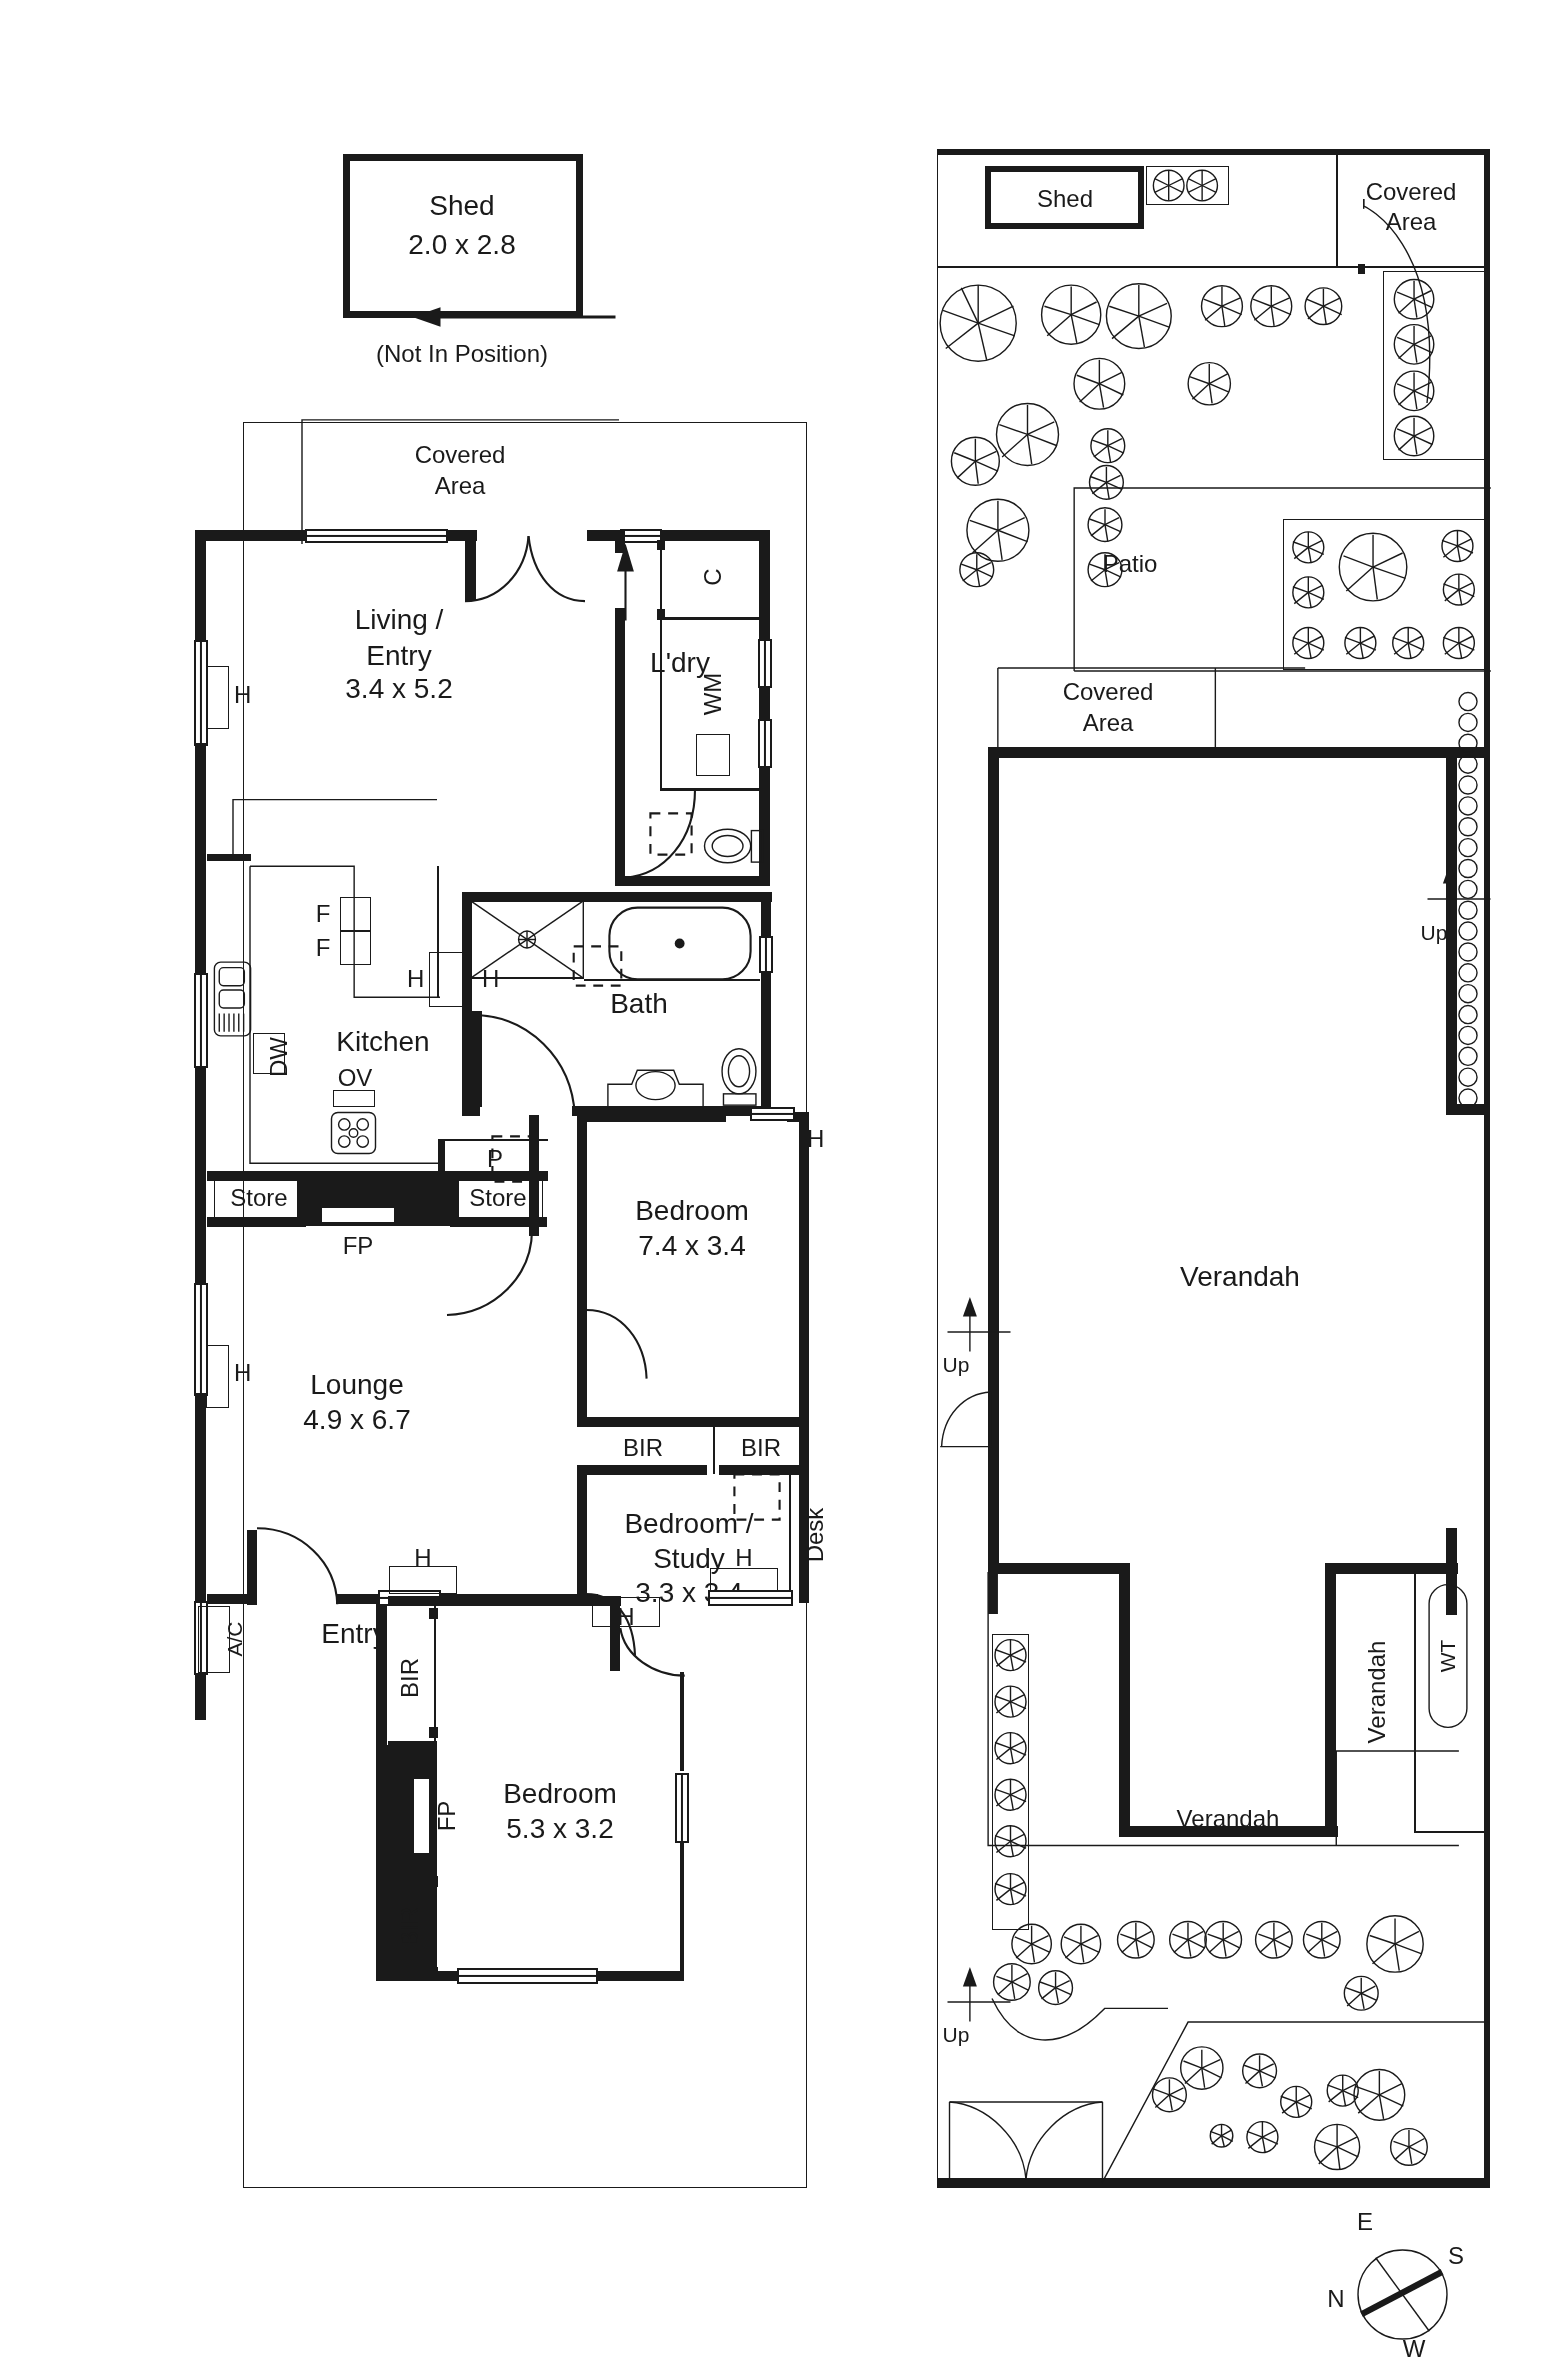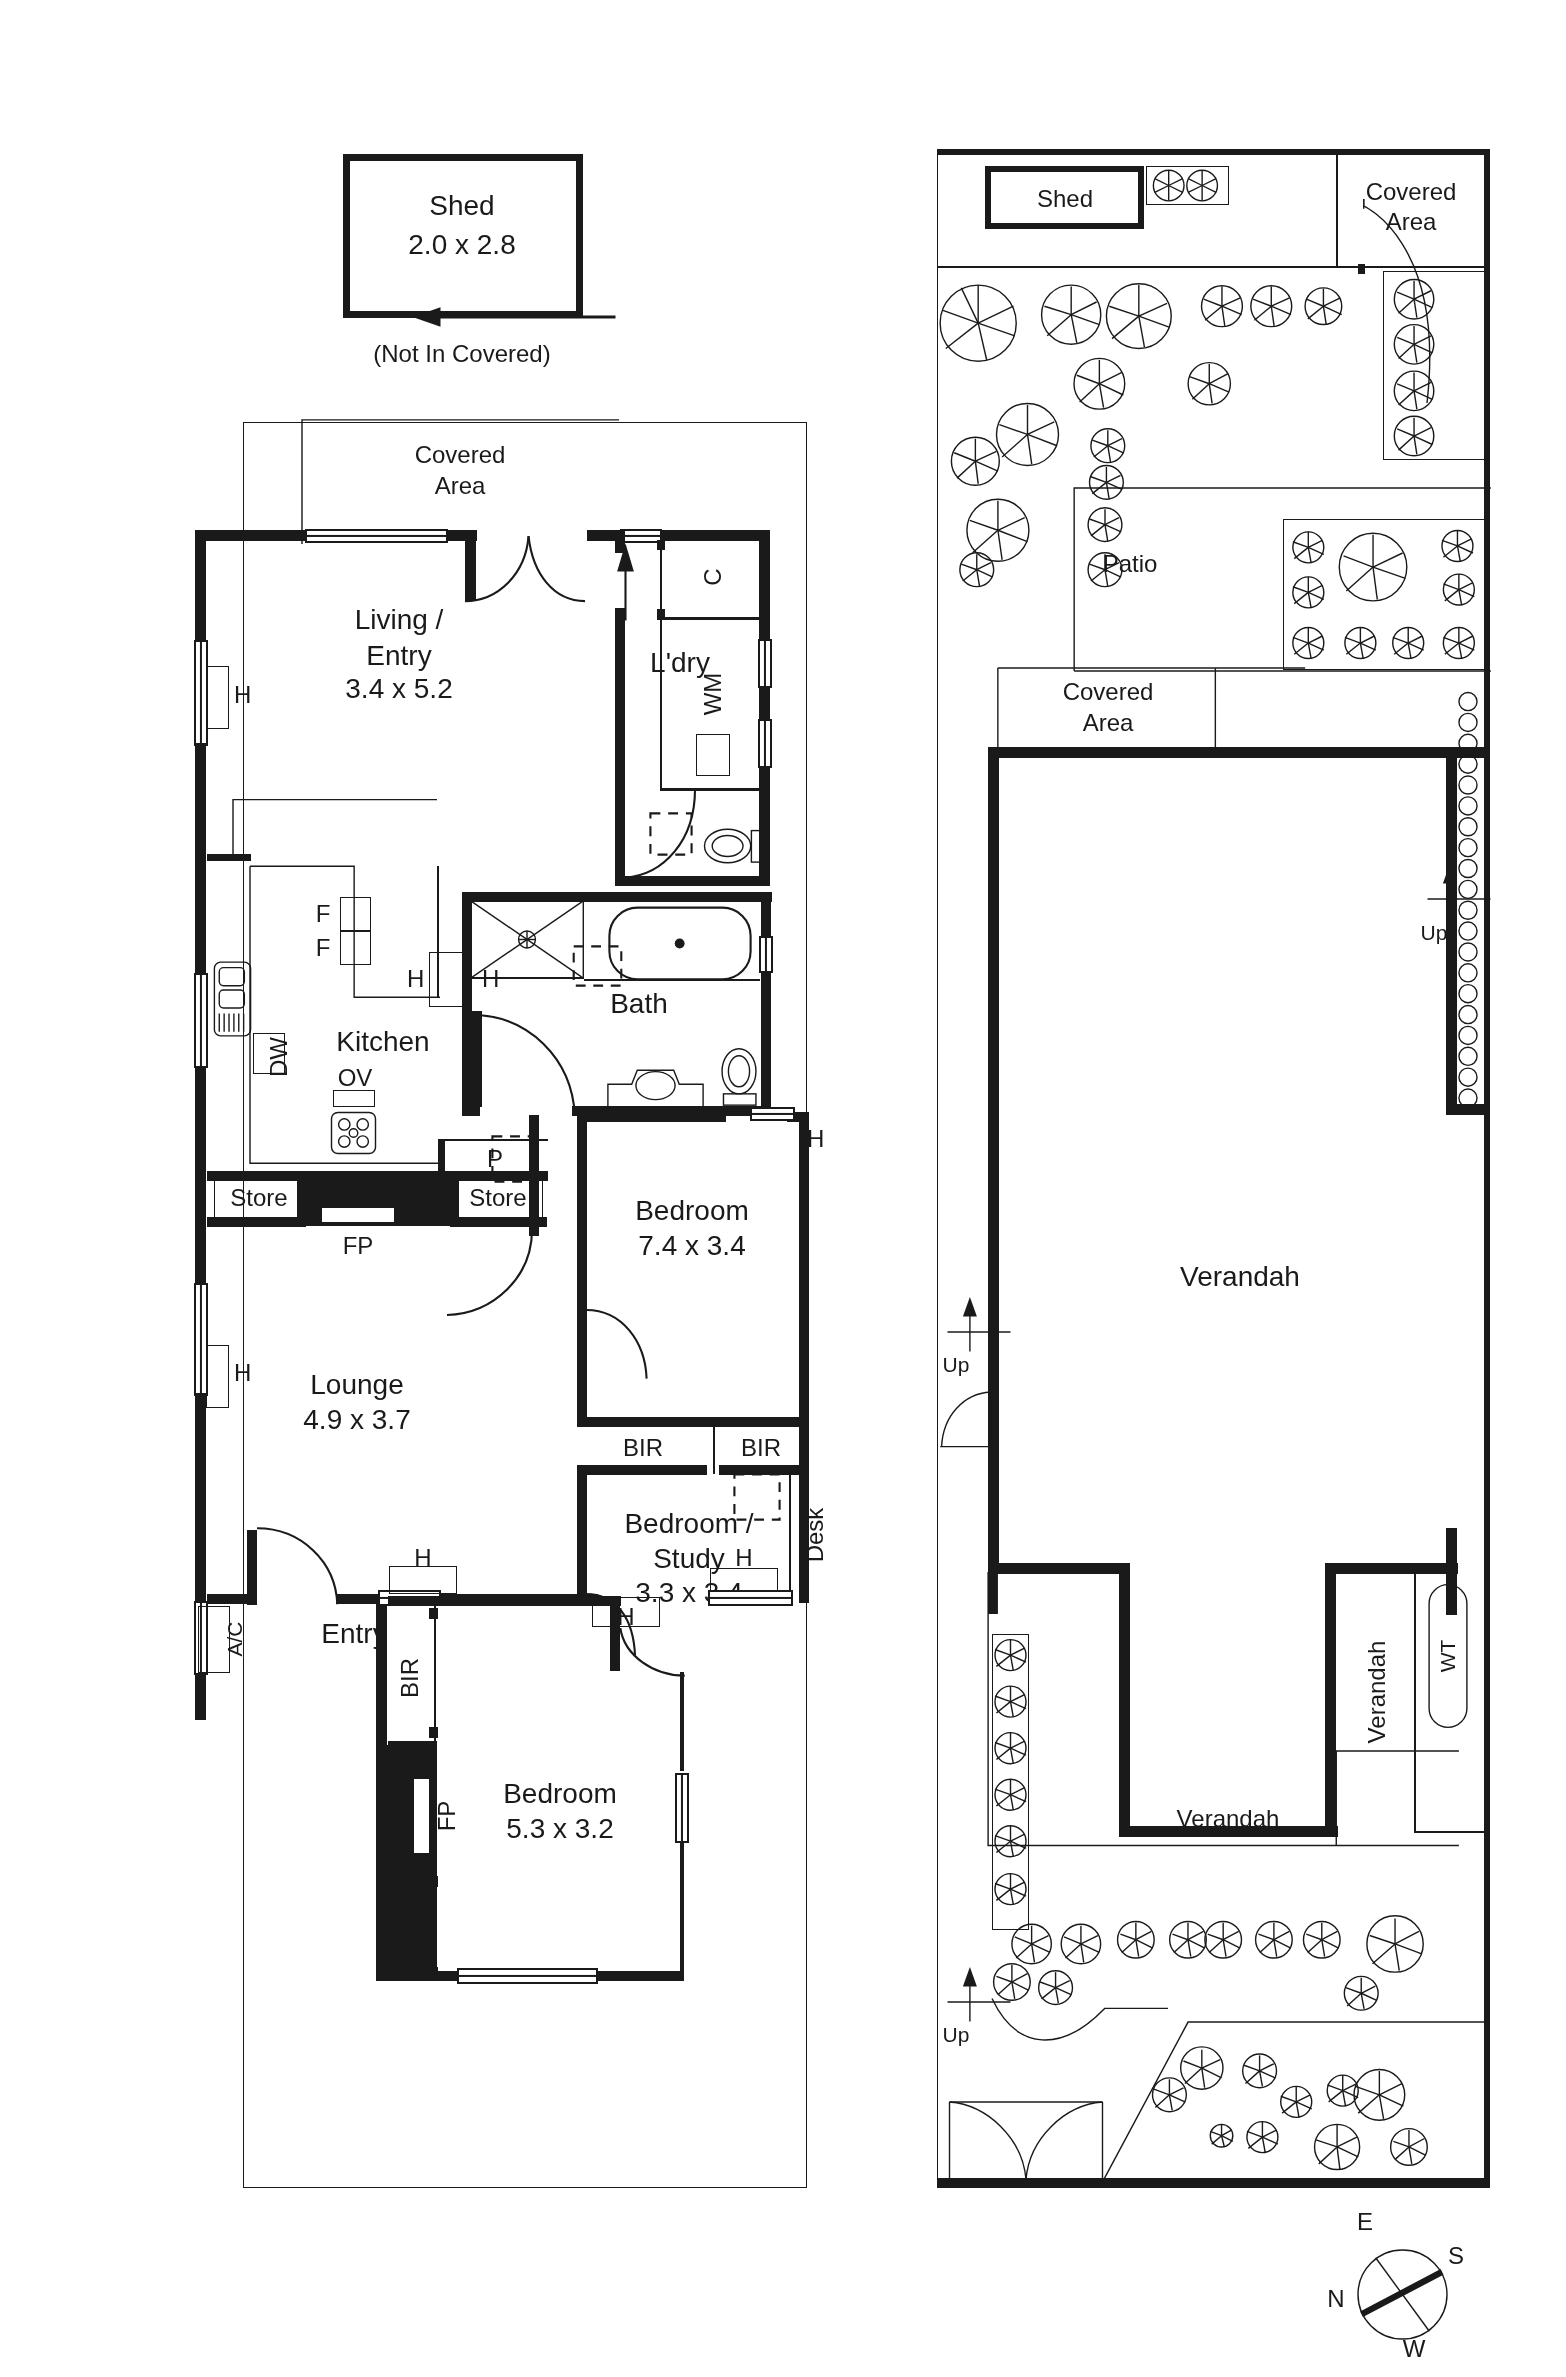--- a/index.html
+++ b/index.html
@@ -32,21 +32,21 @@
 
 <div id="stage">
 
   <div class="boxthick" style="left:319px;top:154px;width:240px;height:164px;"></div>
   <div class="txt ctr fsz40" style="left:438px;top:206px;">Shed</div>
   <div class="txt ctr fsz40" style="left:438px;top:245px;">2.0 x 2.8</div>
   <svg style="left:381px;top:303px;width:211px;height:28px;" viewBox="0 0 300 40">
     <line class="sw4" x1="300" y1="20" x2="40" y2="20"></line>
     <polygon class="fil" points="10,20 50,6 50,34"></polygon>
   </svg>
-  <div class="txt ctr fsz34" style="left:438px;top:354px;">(Not In Covered)</div>
+  <div class="txt ctr fsz34" style="left:438px;top:354px;">(Not In Position)</div>
 
   <div class="boxthin" style="left:219px;top:422px;width:564px;height:1766px;"></div>
 
   <svg style="left:278px;top:417px;width:317px;height:127px;" viewBox="0 0 450 180">
     <polyline class="sw2" points="0,180 0,4 450,4"></polyline>
   </svg>
   <div class="txt ctr fsz34" style="left:436px;top:455px;">Covered</div>
   <div class="txt ctr fsz34" style="left:436px;top:486px;">Area</div>
 
   <div class="wall" style="left:171px;top:530px;width:111px;height:11.3px;"></div>
@@ -229,21 +229,21 @@
   <div class="txt ctr fsz34" style="left:474px;top:1198px;">Store</div>
   <div class="boxthin" style="left:297px;top:1207px;width:74px;height:15.5px;background:#fff;"></div>
   <div class="txt ctr fsz34" style="left:334px;top:1246px;">FP</div>
 
   <svg style="left:423px;top:1230px;width:85px;height:85px;" viewBox="0 0 120 120">
     <path class="sw" d="M 120,0 C 120,66 66,118 0,120"></path>
   </svg>
   <div class="wall" style="left:505px;top:1115px;width:10px;height:121px;"></div>
 
   <div class="txt ctr fsz40" style="left:333px;top:1385px;">Lounge</div>
-  <div class="txt ctr fsz40" style="left:333px;top:1420px;">4.9 x 3.7</div>
+  <div class="txt ctr fsz40" style="left:333px;top:1420px;">4.9 x 6.7</div>
 
   <div class="wall" style="left:183px;top:1594px;width:40px;height:10px;"></div>
   <div class="wall" style="left:223px;top:1530px;width:10px;height:75px;"></div>
   <svg style="left:233px;top:1528px;width:81px;height:78px;" viewBox="0 0 115 110">
     <path class="sw" d="M 0,0 C 63,0 112,48 114,108"></path>
   </svg>
   <div class="wall" style="left:312px;top:1594px;width:262px;height:10px;"></div>
 
   <div class="wall" style="left:553px;top:1112px;width:10px;height:312px;"></div>
   <div class="wall" style="left:553px;top:1112px;width:149px;height:10px;"></div>

